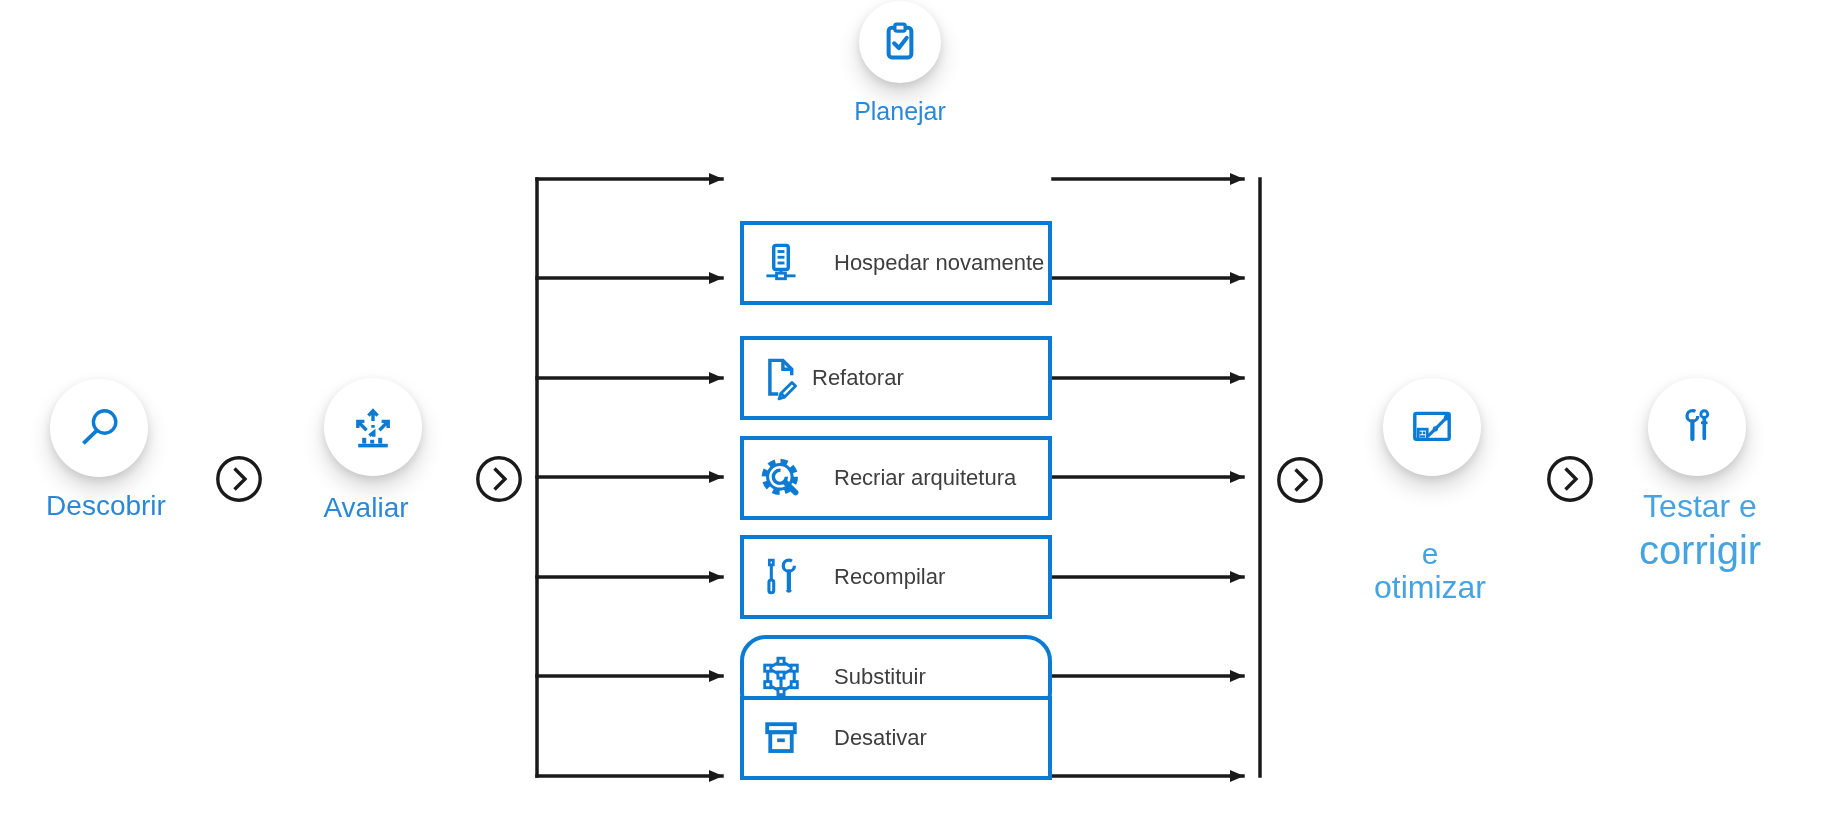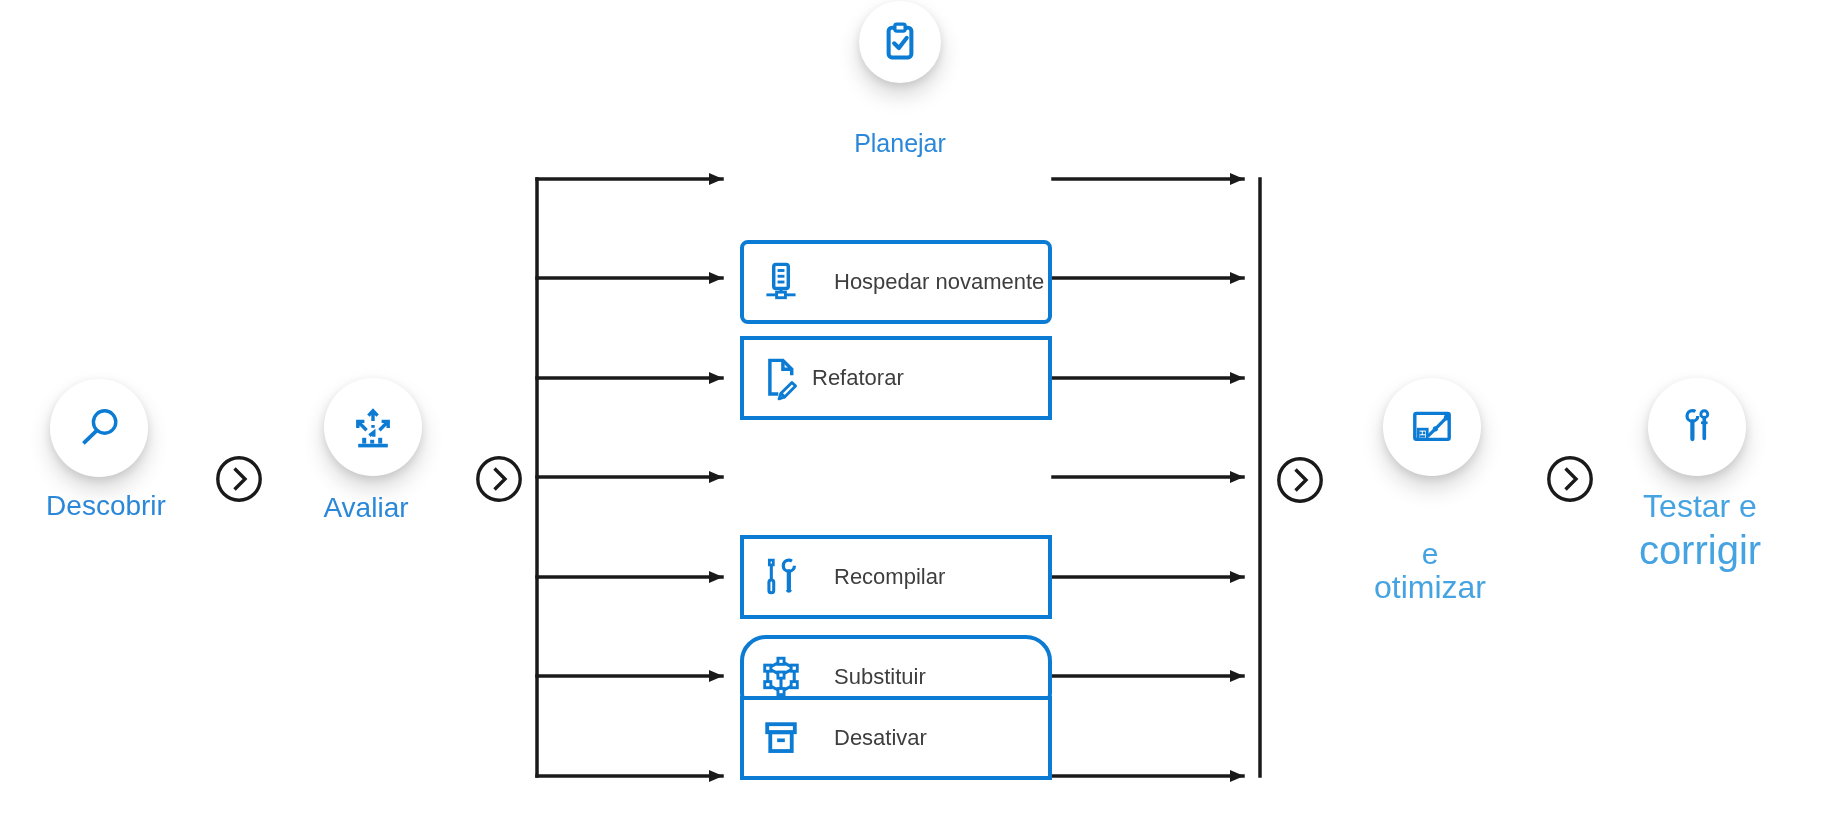--- a/index.html
+++ b/index.html
@@ -112,24 +112,24 @@
     </svg>
   </div>
 
   <div class="step-circle" style="left:859px;top:1px;width:82px;height:82px;">
     <svg width="44" height="44" viewBox="0 0 24 24" fill="none" stroke="currentColor">
       <rect x="5.8" y="4.2" width="12.4" height="16.2" rx="1.8" stroke-width="2.2"></rect>
       <rect x="9.2" y="2.3" width="5.6" height="3.8" rx="1" stroke-width="1.8" fill="#fff"></rect>
       <path d="M8.8 12.7 L11.4 15.3 L15.7 9.7" stroke-width="2.2" stroke-linecap="round" stroke-linejoin="round"></path>
     </svg>
   </div>
-  <div class="step-label" style="left:800px;top:98px;width:200px;font-size:25px;margin-top:32px;">Planejar</div>
-
-
-  <div class="option-box" style="top:240px;border-radius:8px;">
+  <div class="step-label" style="left:800px;top:98px;width:200px;font-size:25px;">Planejar</div>
+
+
+  <div class="option-box" style="top:221px;">
     <svg class="opt-icon" width="46" height="46" viewBox="0 0 24 24" fill="none" stroke="currentColor">
       <rect x="8.2" y="2.8" width="7.6" height="12.6" rx="1.2" stroke-width="1.8"></rect>
       <g stroke-width="1.5">
         <line x1="10.2" y1="6" x2="13.8" y2="6"></line>
         <line x1="10.2" y1="9" x2="13.8" y2="9"></line>
         <line x1="10.2" y1="12" x2="13.8" y2="12"></line>
       </g>
       <line x1="12" y1="15.4" x2="12" y2="17.3" stroke-width="1.5"></line>
       <rect x="9.7" y="17.3" width="4.6" height="2.9" stroke-width="1.5"></rect>
       <line x1="4.4" y1="18.7" x2="9.7" y2="18.7" stroke-width="1.5"></line>
@@ -143,20 +143,29 @@
       <path d="M10.6 20.3 H6.2 V2.8 H13 L17.6 7.4 V10.6" stroke-width="1.8"></path>
       <path d="M13 2.8 V7.4 H17.6" stroke-width="1.8"></path>
       <g stroke-width="1.5" stroke-linejoin="round">
         <path d="M12 20 L17.7 14.3 L19.6 16.2 L13.9 21.9 Z"></path>
         <path d="M12 20 L11 22.9 L13.9 21.9"></path>
       </g>
     </svg>
     <span class="opt-label">Refatorar</span>
   </div>
 
+  <div class="option-box" style="top:436px;">
+    <svg class="opt-icon" width="46" height="46" viewBox="0 0 24 24" fill="none" stroke="currentColor">
+      <circle cx="11.4" cy="11.4" r="8" stroke-width="3" stroke-dasharray="3.6 2.7"></circle>
+      <circle cx="11.4" cy="11.4" r="6.4" stroke-width="1.6"></circle>
+      <circle cx="11.4" cy="11.4" r="3.4" stroke-width="1.8" stroke-dasharray="16 5.4"></circle>
+      <line x1="14.2" y1="14.2" x2="19.6" y2="19.6" stroke-width="3" stroke-linecap="round"></line>
+    </svg>
+    <span class="opt-label">Recriar arquitetura</span>
+  </div>
 
   <div class="option-box" style="top:535px;">
     <svg class="opt-icon" width="46" height="46" viewBox="0 0 24 24" fill="none" stroke="currentColor">
       <path d="M5.9 3.2 H8 V5.7 H5.9 Z" stroke-width="1.4"></path>
       <line x1="6.95" y1="5.7" x2="6.95" y2="13.6" stroke-width="1.6"></line>
       <rect x="5.7" y="13.6" width="2.5" height="6.6" rx="1.2" stroke-width="1.6"></rect>
       <circle cx="16.1" cy="6.1" r="2.9" stroke-width="1.7" stroke-dasharray="15 3.2"></circle>
       <path d="M16.1 9 V17.2 Q16.1 19.4 14.9 19.4 ?" stroke-width="0"></path>
       <path d="M16.1 9 V18.2" stroke-width="2.2" stroke-linecap="round"></path>
       <path d="M15 18.8 Q16.1 20.2 17.2 18.8" stroke-width="1.4"></path>

